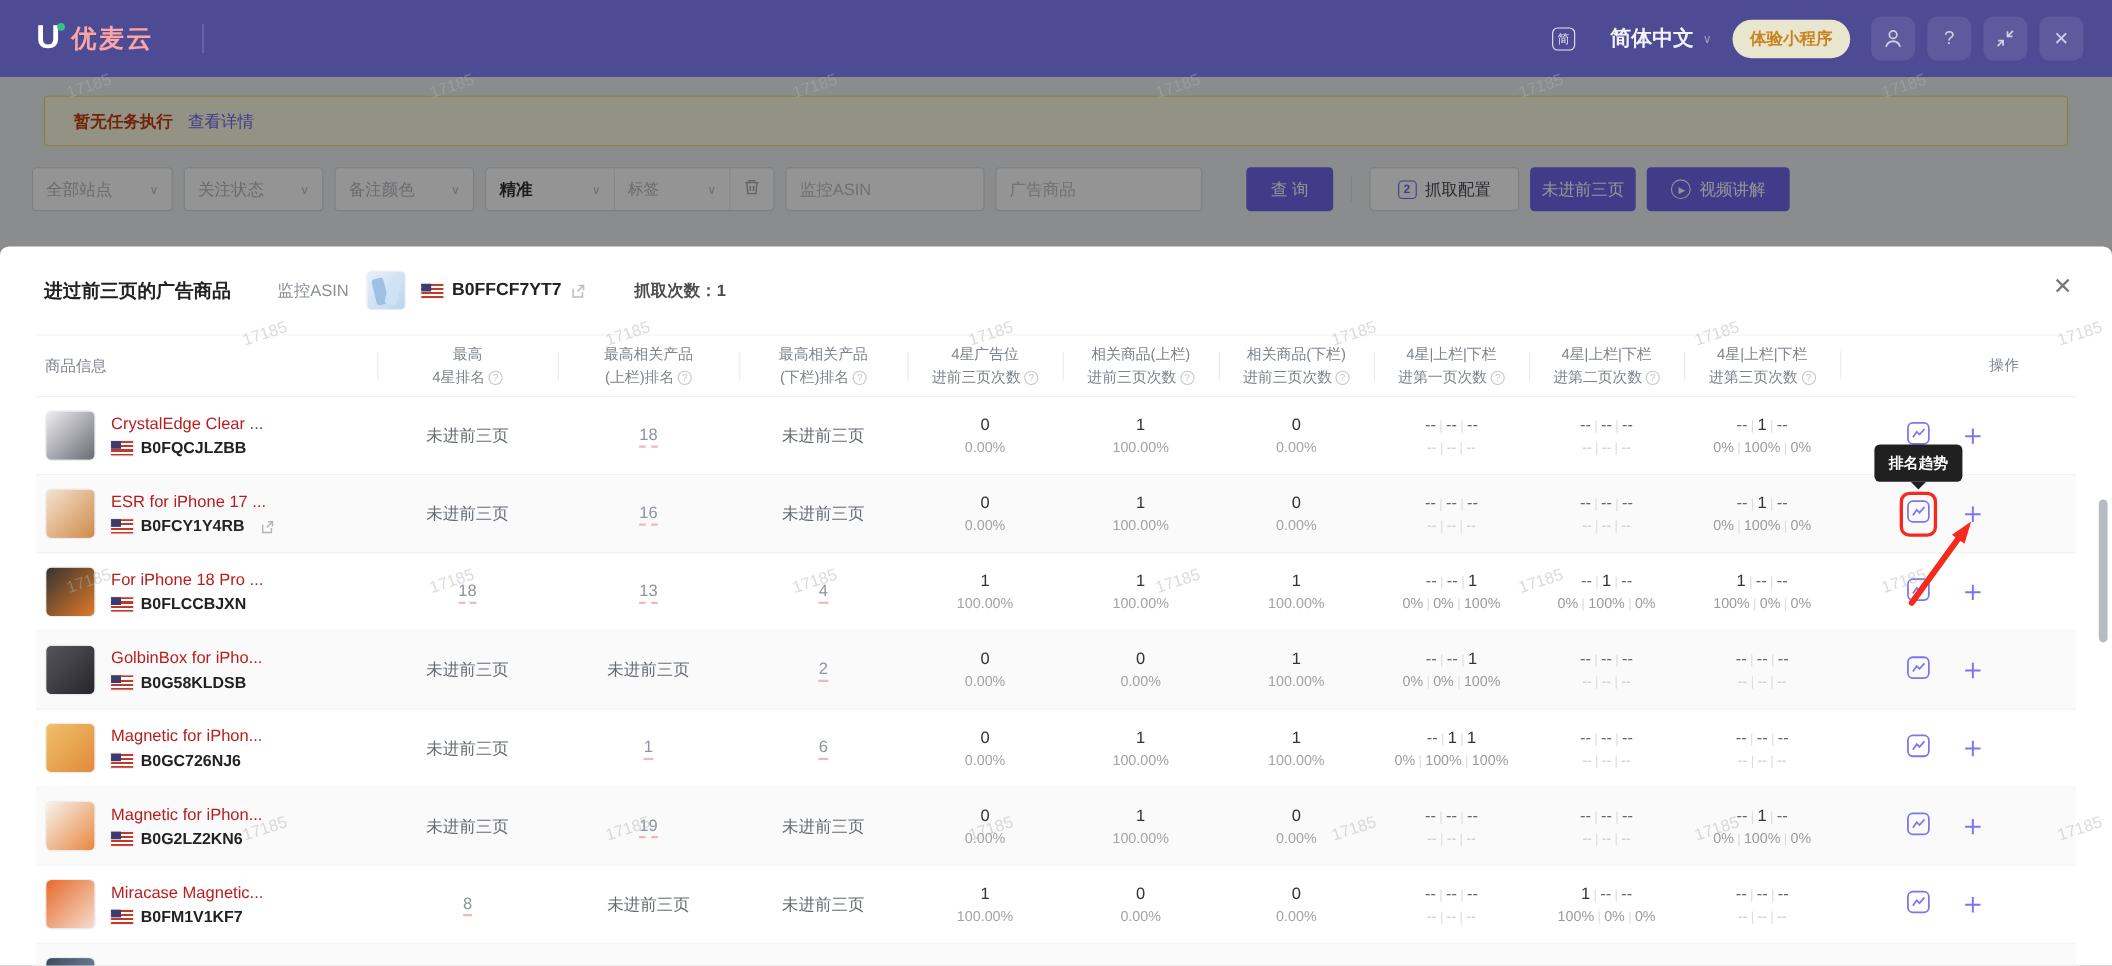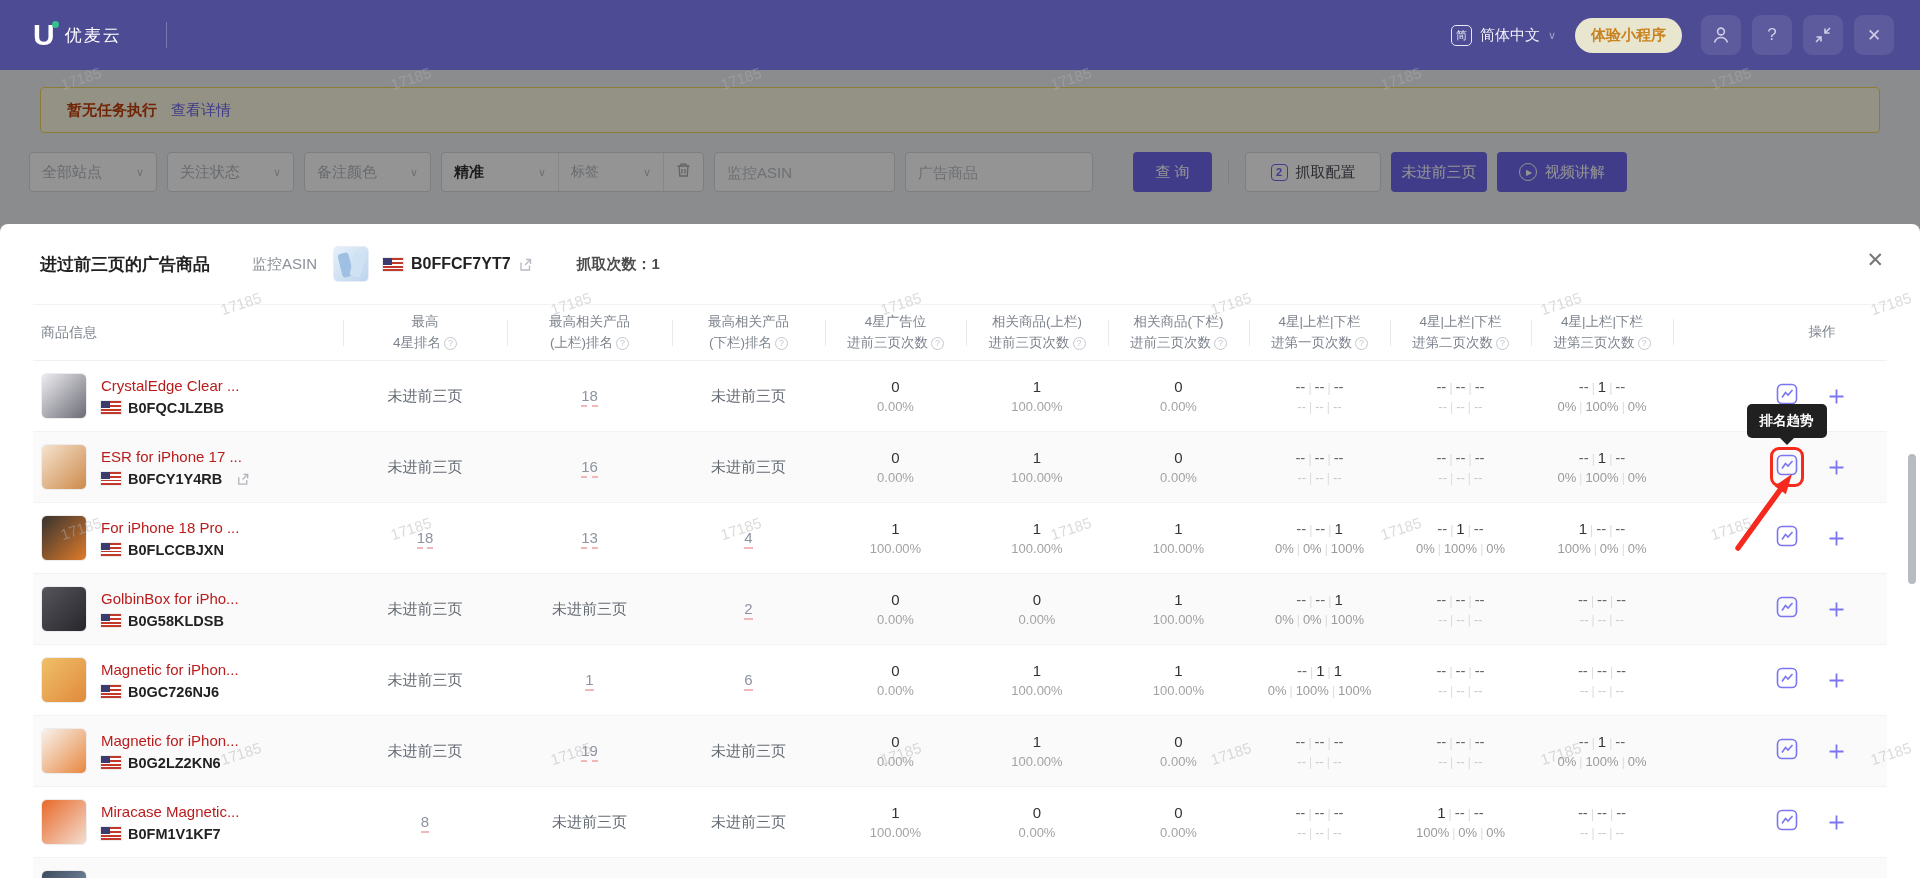--- a/index.html
+++ b/index.html
@@ -6,30 +6,30 @@
   html,body { width:1920px; height:878px; overflow:hidden; }
   body { font-family:"Liberation Sans","DejaVu Sans",sans-serif; background:#f0f2f5; position:relative; }
 
   
   .nav { position:absolute; top:0; left:0; right:0; height:70px; background:#4d4b94;
          display:flex; align-items:center; padding:0 26px 0 33px; z-index:5; }
   .logo { display:flex; align-items:center; gap:10px; cursor:pointer; }
   .logo-u { position:relative; color:#fff; font-size:30px; font-weight:bold; }
   .logo-u::after { content:''; position:absolute; top:3px; right:-4px; width:7px; height:7px;
                    border-radius:50%; background:#35c08e; }
-  .logo-text { color:#ffffff; font-size:17px; font-weight:normal; letter-spacing:2px; }
+  .logo-text { color:#fca5a5; font-size:23px; font-weight:bold; letter-spacing:2px; }
   .nav-divider { width:1px; height:26px; background:rgba(255,255,255,0.25); margin:0 46px 0 44px; }
   .nav-menu { display:flex; align-items:center; gap:48px; }
   .nav-item { color:#b9b7cf; font-size:16px; cursor:pointer; padding:6px 2px; white-space:nowrap; }
   .nav-item.active { color:#f4f3fa; font-weight:bold; border-bottom:2px solid #dddcec; }
   .nav-right { margin-left:auto; display:flex; align-items:center; gap:11px; }
   .lang { display:flex; align-items:center; gap:8px; cursor:pointer; margin-right:8px; }
   .lang-ico { width:21px; height:21px; border:1.5px solid #e8e7f2; border-radius:5px; color:#e8e7f2;
               font-size:11px; display:flex; align-items:center; justify-content:center; }
-  .lang-label { color:#f2f1f8; font-size:15px; font-weight:normal; }
+  .lang-label { color:#f2f1f8; font-size:19px; font-weight:bold;margin-left:24px; }
   .lang .chev { color:rgba(255,255,255,0.45); font-size:11px; }
   .pill { background:#e9e6d0; color:#c8821e; font-weight:bold; font-size:15px; border:none;
           border-radius:999px; padding:8px 16px; cursor:pointer; margin-right:8px; }
   .navbtn { width:40px; height:40px; border-radius:9px; border:none; background:rgba(255,255,255,0.09);
             color:#cfcde6; font-size:17px; display:flex; align-items:center; justify-content:center; cursor:pointer; }
   .navbtn svg { display:block; }
 
   
   .page { position:absolute; inset:70px 0 0 0; z-index:1; background:#f0f2f5; }
   .notice { position:absolute; top:17px; left:40px; right:40px; height:46px; background:#fffbe6;
@@ -102,21 +102,21 @@
   .ptitle { font-size:15px; color:#b91c1c; }
   .asin-line { display:flex; align-items:center; gap:7px; margin-top:6px; }
   .pasin { font-size:14.5px; font-weight:bold; color:#222; }
   .cna { color:#646b73; font-size:15px; }
   .rank-link { color:#8d93a0; font-size:15px; border-bottom:2px dashed #f0b8b8; padding-bottom:1px; cursor:pointer; }
   .cv { font-size:15px; color:#333; }
   .cp { font-size:13px; color:#a3a3a3; margin-top:4px; }
   .sep { color:#dcdcdc; margin:0 3px; font-weight:normal; font-size:12px; }
   .dsh { color:#666; } .numt { color:#333; }
   .pdsh { color:#c8c8c8; } .ppct { color:#9a9a9a; }
-  .acell { display:flex; align-items:center; justify-content:center; gap:30px; padding-left:60px; }
+  .acell { display:flex; align-items:center; gap:30px; padding-left:60px; }
   .icon-wrap { position:relative; display:flex; cursor:pointer; }
   .plus-ic { color:#7b75f0; cursor:pointer; display:flex; }
   .icon-wrap.hl::after { content:''; position:absolute; inset:-7px -6px; border:3.5px solid #f5291d; border-radius:9px; }
   .tip { position:absolute; bottom:calc(100% + 16px); left:50%; transform:translateX(-50%);
          background:#202020; color:#fff; font-size:13.5px; font-weight:bold; padding:8px 13px;
          border-radius:5px; white-space:nowrap; z-index:5; }
   .tip::after { content:''; position:absolute; top:100%; left:50%; transform:translateX(-50%);
                 border:7px solid transparent; border-top-color:#202020; }
   .red-arrow { position:absolute; left:1690px; top:240px; z-index:6; pointer-events:none; }
   .scroll-thumb { position:absolute; right:4px; top:230px; width:8px; height:130px; border-radius:4px;

